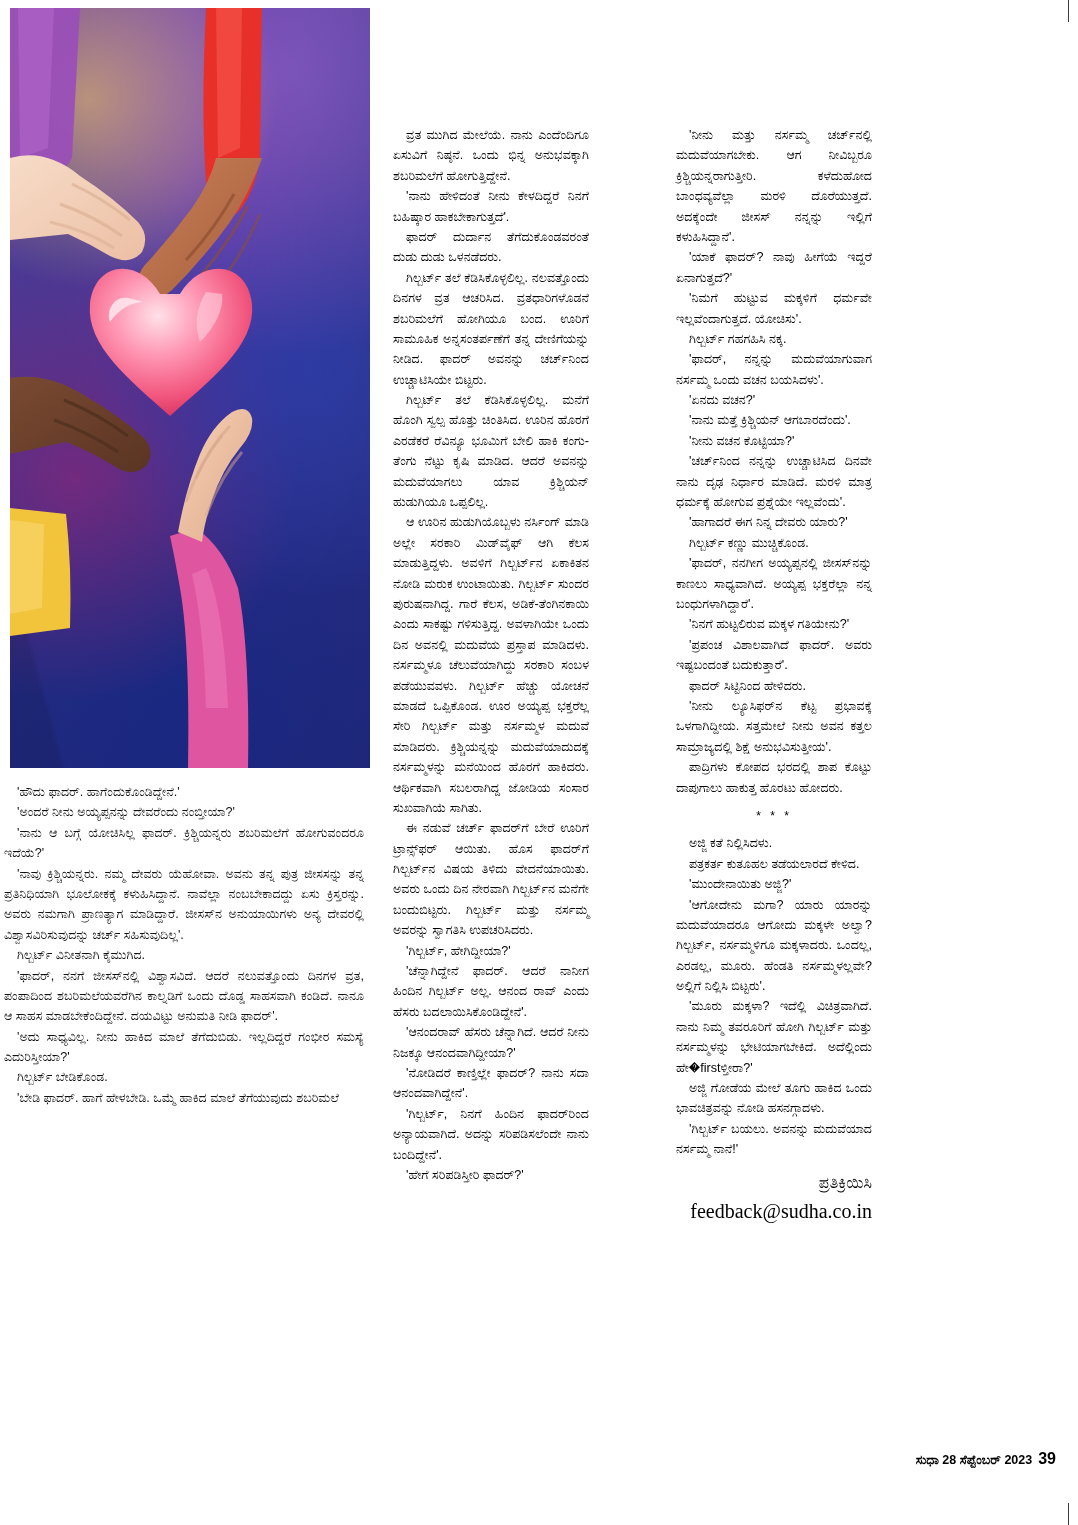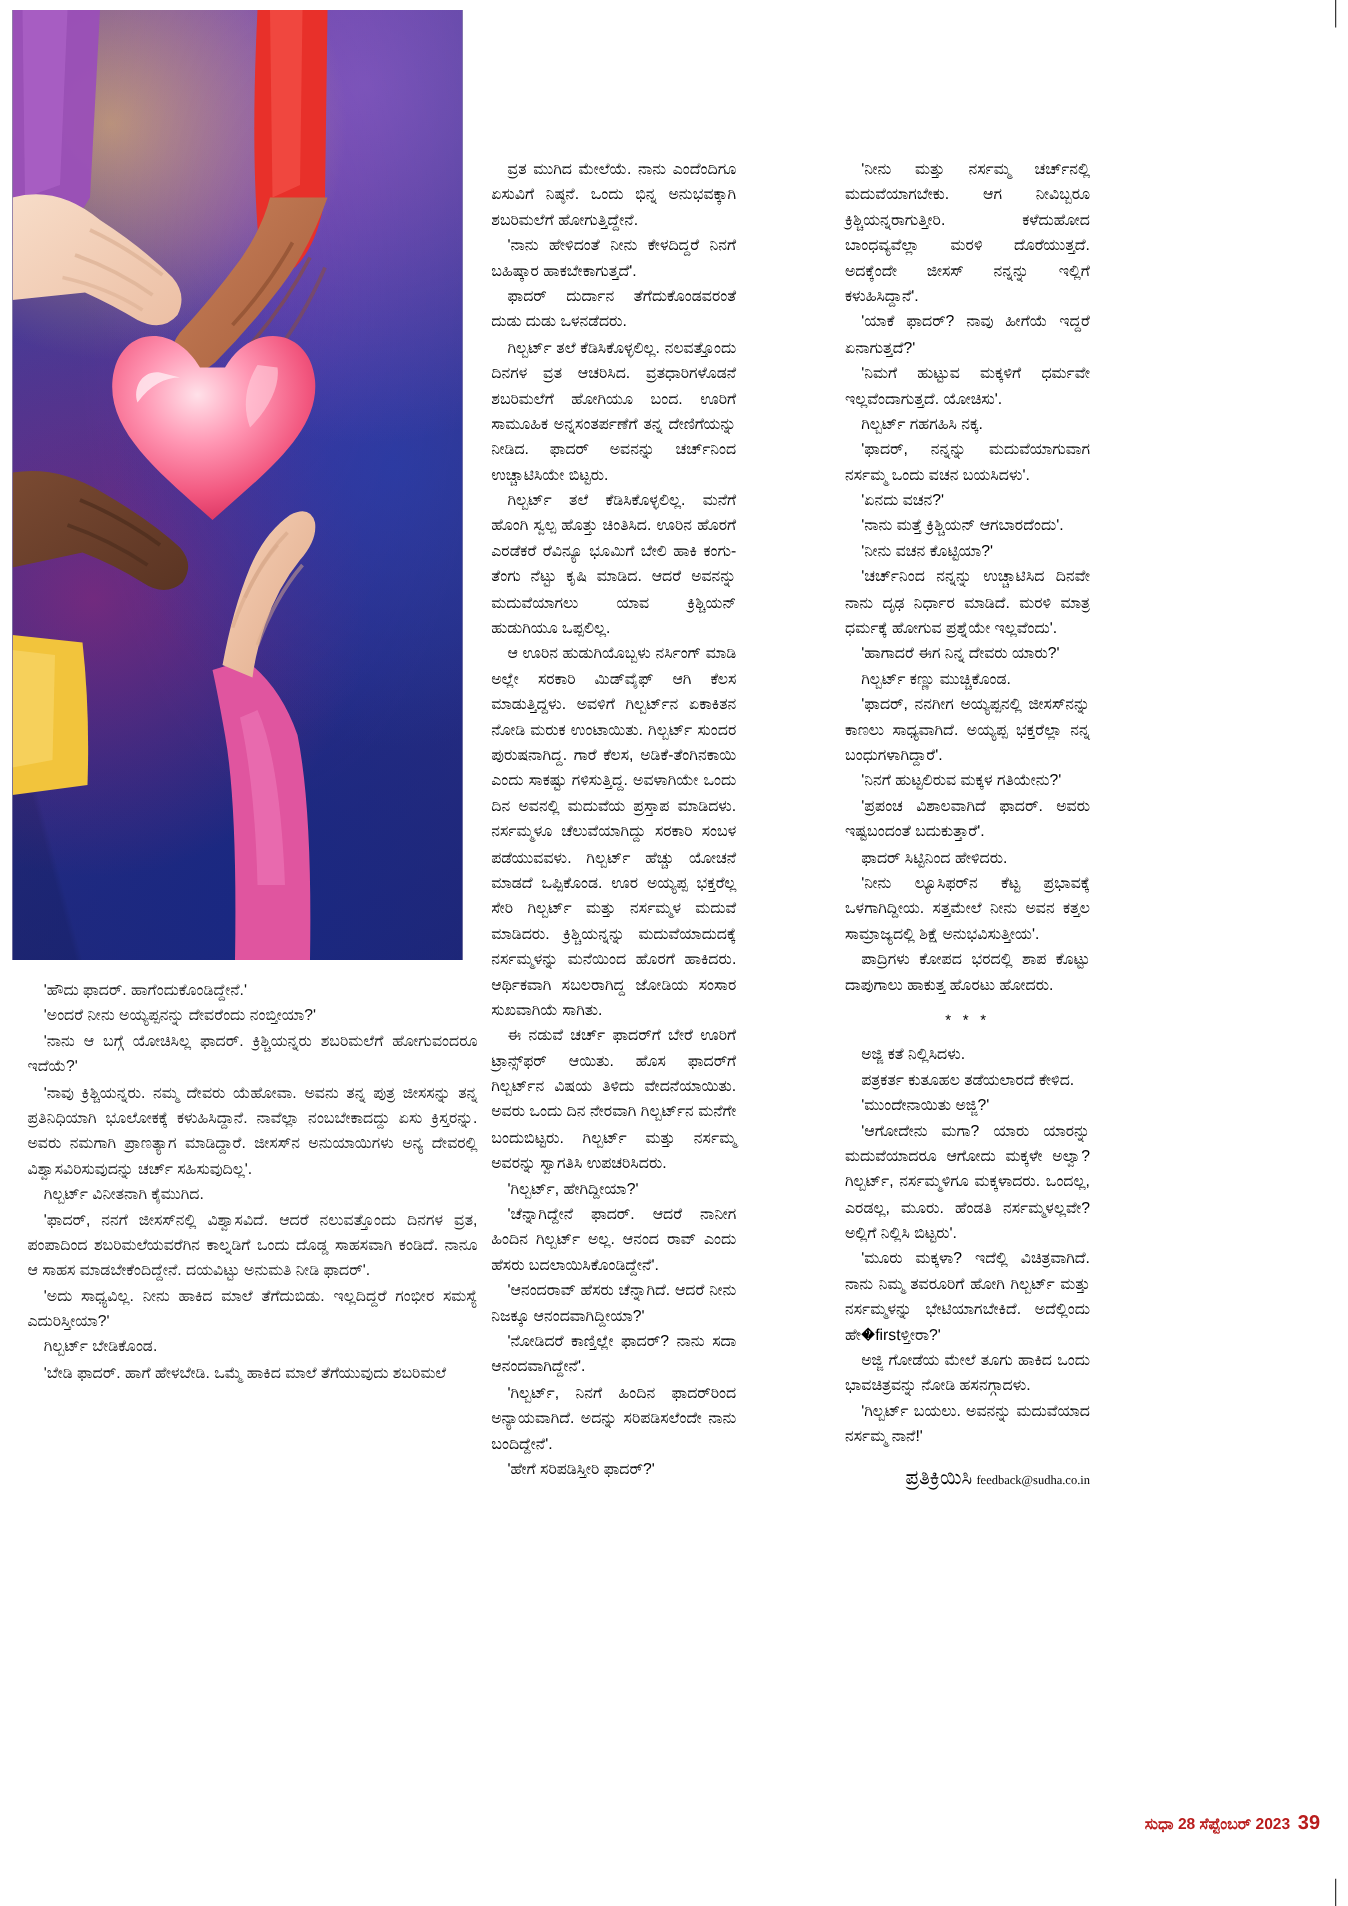--- a/index.html
+++ b/index.html
@@ -67,21 +67,21 @@
   }
   .col p {
     margin: 0;
     text-indent: 13px;
   }
   .col-a { left: 393px; }
   .col-b { left: 676px; }
 
   .col-caption {
     position: absolute;
-    left: 22px;
+    left: 4px;
     top: 782px;
     width: 360px;
     font-size: 12.6px;
     line-height: 1.62;
     color: #111111;
     text-align: justify;
   }
   .col-caption p { margin: 0; text-indent: 13px; }
 
   .stars {
@@ -94,29 +94,29 @@
 
   .feedback {
     margin-top: 10px !important;
     text-indent: 0 !important;
     text-align: right;
     font-size: 12.4px;
   }
   .feedback .fb-label { font-size: 16px; }
   .feedback .fb-mail {
     font-family: "Liberation Serif", serif;
-    font-size: 10px;
+    font-size: 20px;
   }
 
   .footer {
     position: absolute;
     right: 22px;
     bottom: 57px;
     font-size: 12.5px;
-    color: #b91c1c;
+    color: #000000;
     display: flex;
     align-items: baseline;
     gap: 6px;
   }
   .footer .mag {
     font-weight: bold;
     font-size: 12.5px;
   }
   .footer .pg {
     font-weight: bold;

